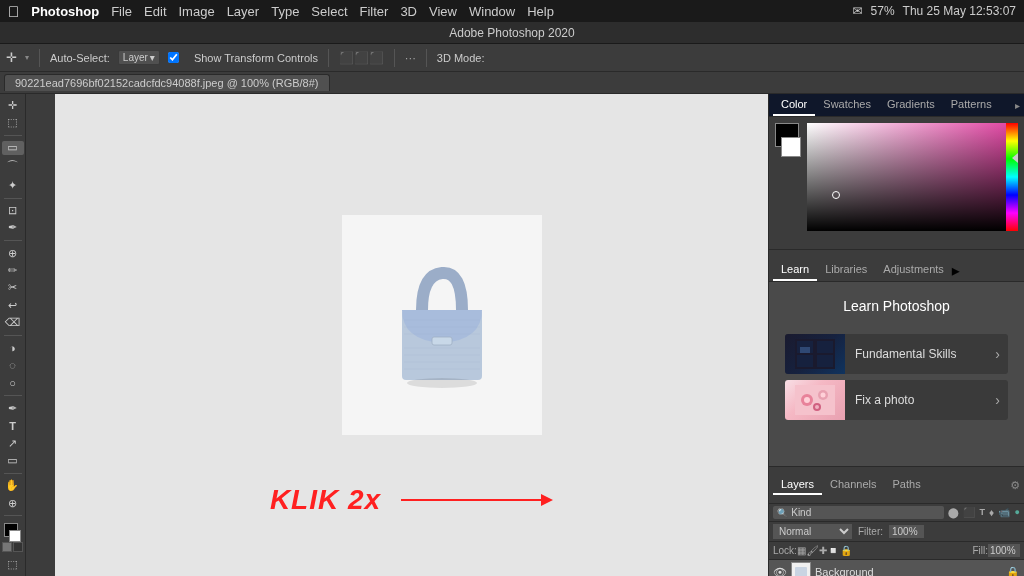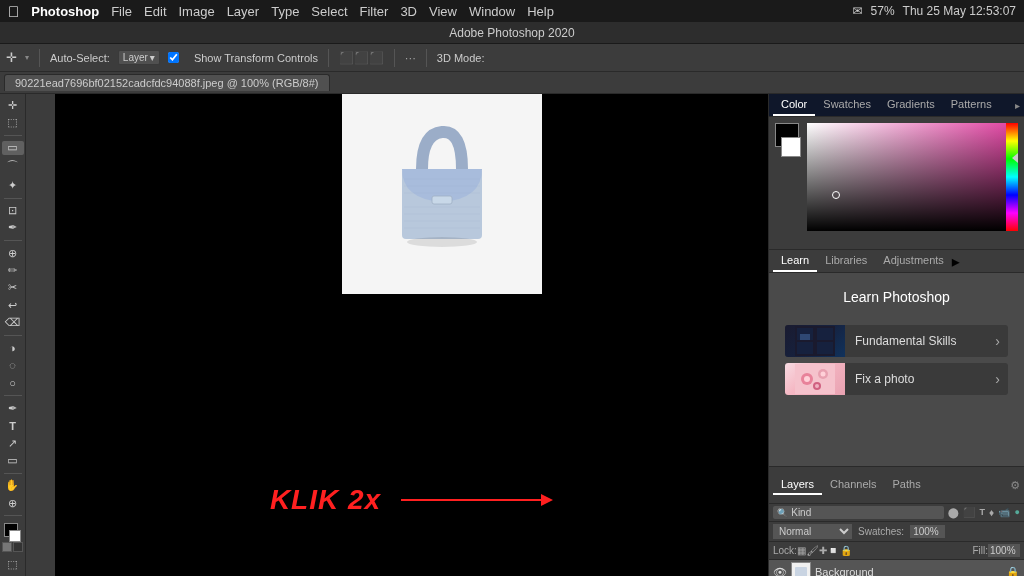--- a/index.html
+++ b/index.html
@@ -96,24 +96,25 @@
     #left-toolbar .separator {
       width: 18px;
       height: 1px;
       background: #555;
       margin: 2px 0;
     }
 
     
     #canvas-area {
       flex: 1;
-      background: #000000;
+      background: #e5e5e5;
       position: relative;
       overflow: hidden;
       display: flex;
+      align-items: center;
       justify-content: center;
       margin-left: 29px;
     }
 
     
     #annotation-overlay {
       position: absolute;
       bottom: 60px;
       left: 0;
       right: 0;
@@ -278,20 +279,21 @@
       display: flex;
       flex-direction: column;
       overflow: hidden;
     }
     #learn-panel-tabs {
       display: flex;
       align-items: center;
       background: #3c3c3c;
       border-bottom: 1px solid #2a2a2a;
       padding: 0 4px;
+      margin-top: 9px;
     }
     #learn-panel-tabs .panel-tab {
       padding: 4px 8px;
       font-size: 11px;
       color: #aaa;
       cursor: pointer;
       border-bottom: 2px solid transparent;
     }
     #learn-panel-tabs .panel-tab.active {
       color: #fff;
@@ -313,21 +315,21 @@
     }
     #learn-content .learn-desc {
       color: #bbb;
       font-size: 11px;
       text-align: center;
       line-height: 1.5;
       margin-bottom: 14px;
     }
     .learn-card {
       width: 100%;
-      height: 32px;
+      height: 40px;
       background: #3a3a3a;
       border-radius: 3px;
       display: flex;
       align-items: center;
       margin-bottom: 6px;
       overflow: hidden;
       cursor: pointer;
     }
     .learn-card .card-thumb {
       width: 60px;
@@ -734,21 +736,21 @@
           <span>📹</span>
           <span style="color:#5a9; font-size:9px;">●</span>
         </div>
       </div>
       <div id="layers-blending">
         <select>
           <option>Normal</option>
           <option>Multiply</option>
           <option>Screen</option>
         </select>
-        <span>Swatches:</span>
+        <span>Filter:</span>
         <div class="opacity-field">
           <input type="text" value="100%" style="">
         </div>
       </div>
       <div id="layers-lock-row">
         <span>Lock:</span>
         <span>▦</span>
         <span>🖌</span>
         <span>✚</span>
         <span>◽</span>

